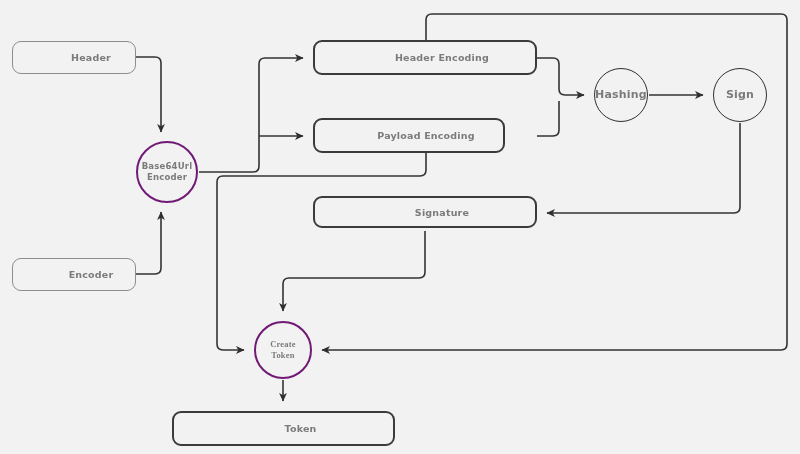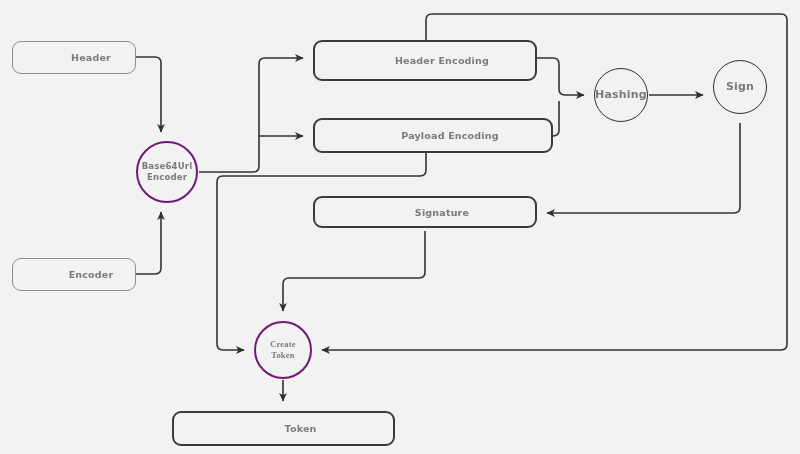--- a/index.html
+++ b/index.html
@@ -117,33 +117,33 @@
 
   <div class="node box thin" style="left:12px; top:258px; width:124px; height:33px;">
     <span class="node-label">Encoder</span>
   </div>
 
   <div class="node circle thick" style="left:136px; top:141px; width:62px; height:62px;">
     <span class="node-label">Base64Url
 Encoder</span>
   </div>
 
-  <div class="node box thick" style="left:313px; top:40px; width:224px; height:41px;align-items:center;">
+  <div class="node box thick" style="left:313px; top:40px; width:224px; height:35px;align-items:center;">
     <span class="node-label">Header Encoding</span>
   </div>
 
-  <div class="node box thick" style="left:313px; top:118px; width:240px; height:35px;">
+  <div class="node box thick" style="left:313px; top:118px; width:192px; height:35px;">
     <span class="node-label">Payload Encoding</span>
   </div>
 
   <div class="node circle thin" style="left:594px; top:68px; width:54px; height:54px;">
     <span class="node-label">Hashing</span>
   </div>
 
-  <div class="node circle thin" style="left:713px; top:60px; width:54px; height:54px;">
+  <div class="node circle thin" style="left:713px; top:68px; width:54px; height:54px;">
     <span class="node-label">Sign</span>
   </div>
 
   <div class="node box thick" style="left:313px; top:196px; width:224px; height:32px;">
     <span class="node-label">Signature</span>
   </div>
 
   <div class="node circle thick" style="left:254px; top:321px; width:58px; height:58px;font-family:Liberation Serif, serif;">
     <span class="node-label">Create
 Token</span>

